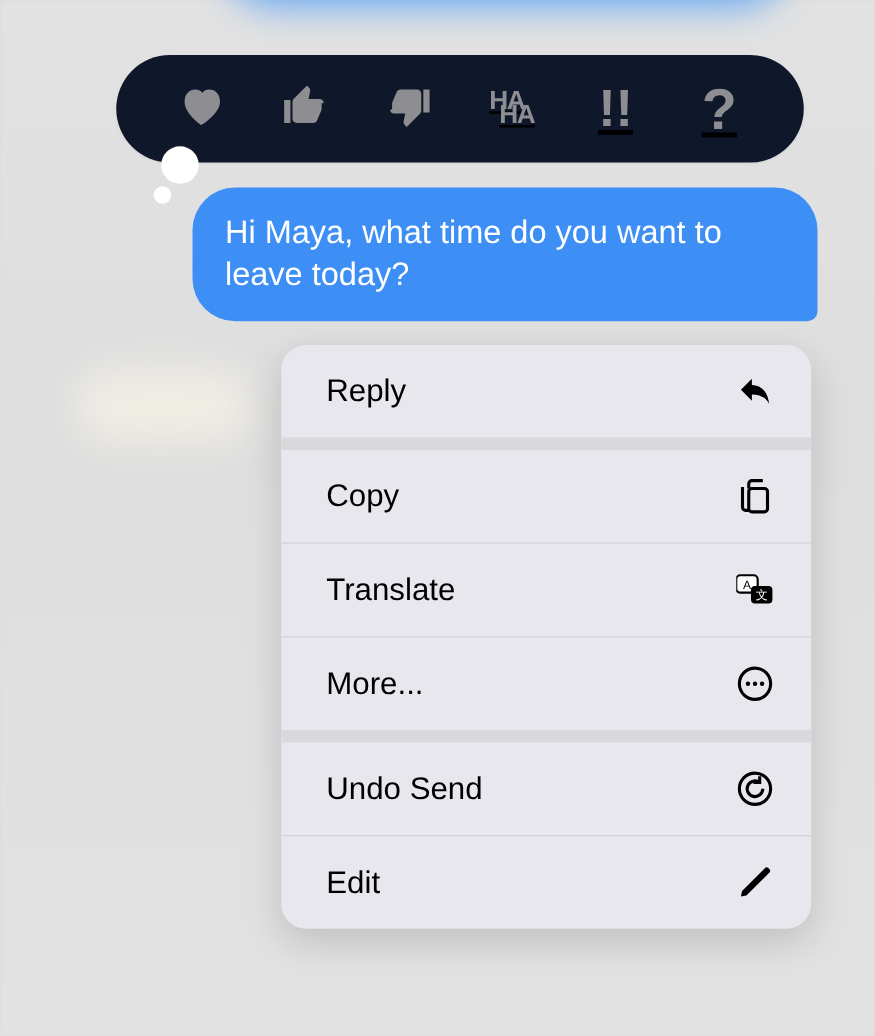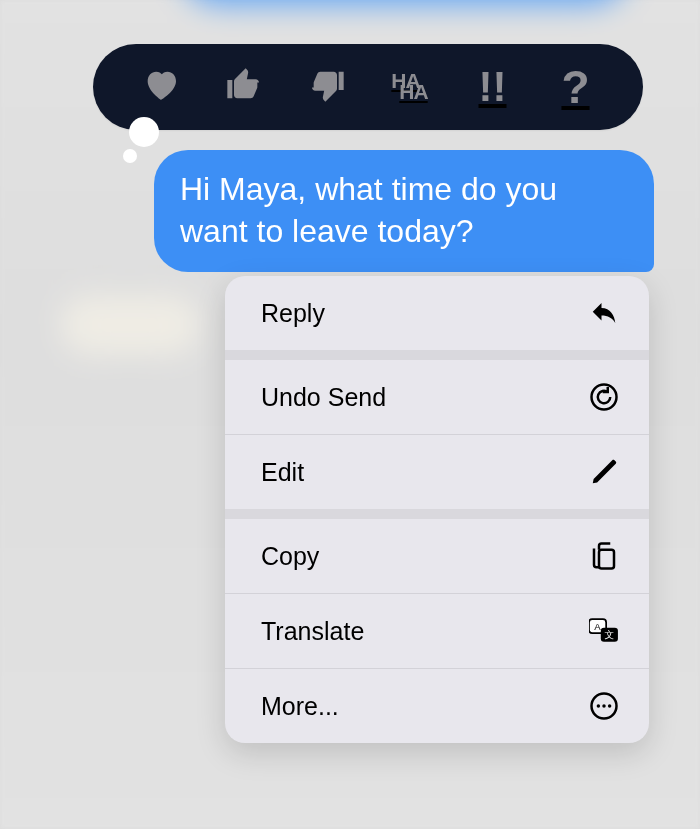--- a/index.html
+++ b/index.html
@@ -55,21 +55,21 @@
     .reaction.haha { font-size: 21px; letter-spacing: -1px; }
     .reaction.question { font-size: 46px; }
     .reaction.exclaim { font-size: 42px; }
     .haha .l2 { display:block; margin-top:-6px; margin-left:8px; }
 
     
     .bubble {
       position: absolute; left: 154px; top: 150px;
       max-width: 500px;
       background: #3d8ff5; color: #fff;
-      font-size: 32px; line-height: 1.32;
+      font-size: 26px; line-height: 1.32;
       padding: 18px 26px 20px;
       border-radius: 34px;
       border-bottom-right-radius: 8px;
     }
     .bubble::after {
       content: ""; position: absolute; right: -6px; bottom: 0;
       width: 24px; height: 22px;
       background: radial-gradient(circle at 24px 0, transparent 20px, #3d8ff5 21px);
       clip-path: polygon(0 0,100% 100%,0 100%);
       display: none;
@@ -156,41 +156,20 @@
       <span class="icon">
         <svg viewBox="0 0 24 24">
             <path d="M10 4 3 11l7 7v-4c5 0 9 2 11 6-0.5-6-4-12-11-12V4z" fill="currentColor" stroke="none"></path>
           </svg>
       </span>
     </div>
   </div>
 
   <div class="menu-group">
     <div class="menu-item">
-      <span>Undo Send</span>
-      <span class="icon">
-        <svg viewBox="0 0 24 24">
-            <circle cx="12" cy="12" r="10"></circle>
-            <path d="M15 8a5 5 0 1 0 2 4"></path>
-            <path d="M15 4v4h-4"></path>
-          </svg>
-      </span>
-    </div>
-    <div class="menu-item">
-      <span>Edit</span>
-      <span class="icon fill">
-        <svg viewBox="0 0 24 24">
-            <path d="M3 21l3.5-.7L20 6.8l-2.8-2.8L3.7 17.5 3 21zM17.2 4l2.8 2.8 1.4-1.4c.5-.5.5-1.3 0-1.8l-1-1c-.5-.5-1.3-.5-1.8 0L17.2 4z"></path>
-          </svg>
-      </span>
-    </div>
-  </div>
-
-  <div class="menu-group">
-    <div class="menu-item">
       <span>Copy</span>
       <span class="icon">
         <svg viewBox="0 0 24 24">
             <rect x="8" y="7" width="12" height="15" rx="2"></rect>
             <path d="M8 7V4a2 2 0 0 1 2-2h7"></path>
             <path d="M4 6v13a2 2 0 0 0 2 2h2"></path>
           </svg>
       </span>
     </div>
     <div class="menu-item">
@@ -210,13 +189,34 @@
         <svg viewBox="0 0 24 24">
             <circle cx="12" cy="12" r="10"></circle>
             <circle cx="7.5" cy="12" r="1.4" fill="currentColor" stroke="none"></circle>
             <circle cx="12" cy="12" r="1.4" fill="currentColor" stroke="none"></circle>
             <circle cx="16.5" cy="12" r="1.4" fill="currentColor" stroke="none"></circle>
           </svg>
       </span>
     </div>
   </div>
 
+  <div class="menu-group">
+    <div class="menu-item">
+      <span>Undo Send</span>
+      <span class="icon">
+        <svg viewBox="0 0 24 24">
+            <circle cx="12" cy="12" r="10"></circle>
+            <path d="M15 8a5 5 0 1 0 2 4"></path>
+            <path d="M15 4v4h-4"></path>
+          </svg>
+      </span>
+    </div>
+    <div class="menu-item">
+      <span>Edit</span>
+      <span class="icon fill">
+        <svg viewBox="0 0 24 24">
+            <path d="M3 21l3.5-.7L20 6.8l-2.8-2.8L3.7 17.5 3 21zM17.2 4l2.8 2.8 1.4-1.4c.5-.5.5-1.3 0-1.8l-1-1c-.5-.5-1.3-.5-1.8 0L17.2 4z"></path>
+          </svg>
+      </span>
+    </div>
+  </div>
+
 </div>
 
 </body></html>

